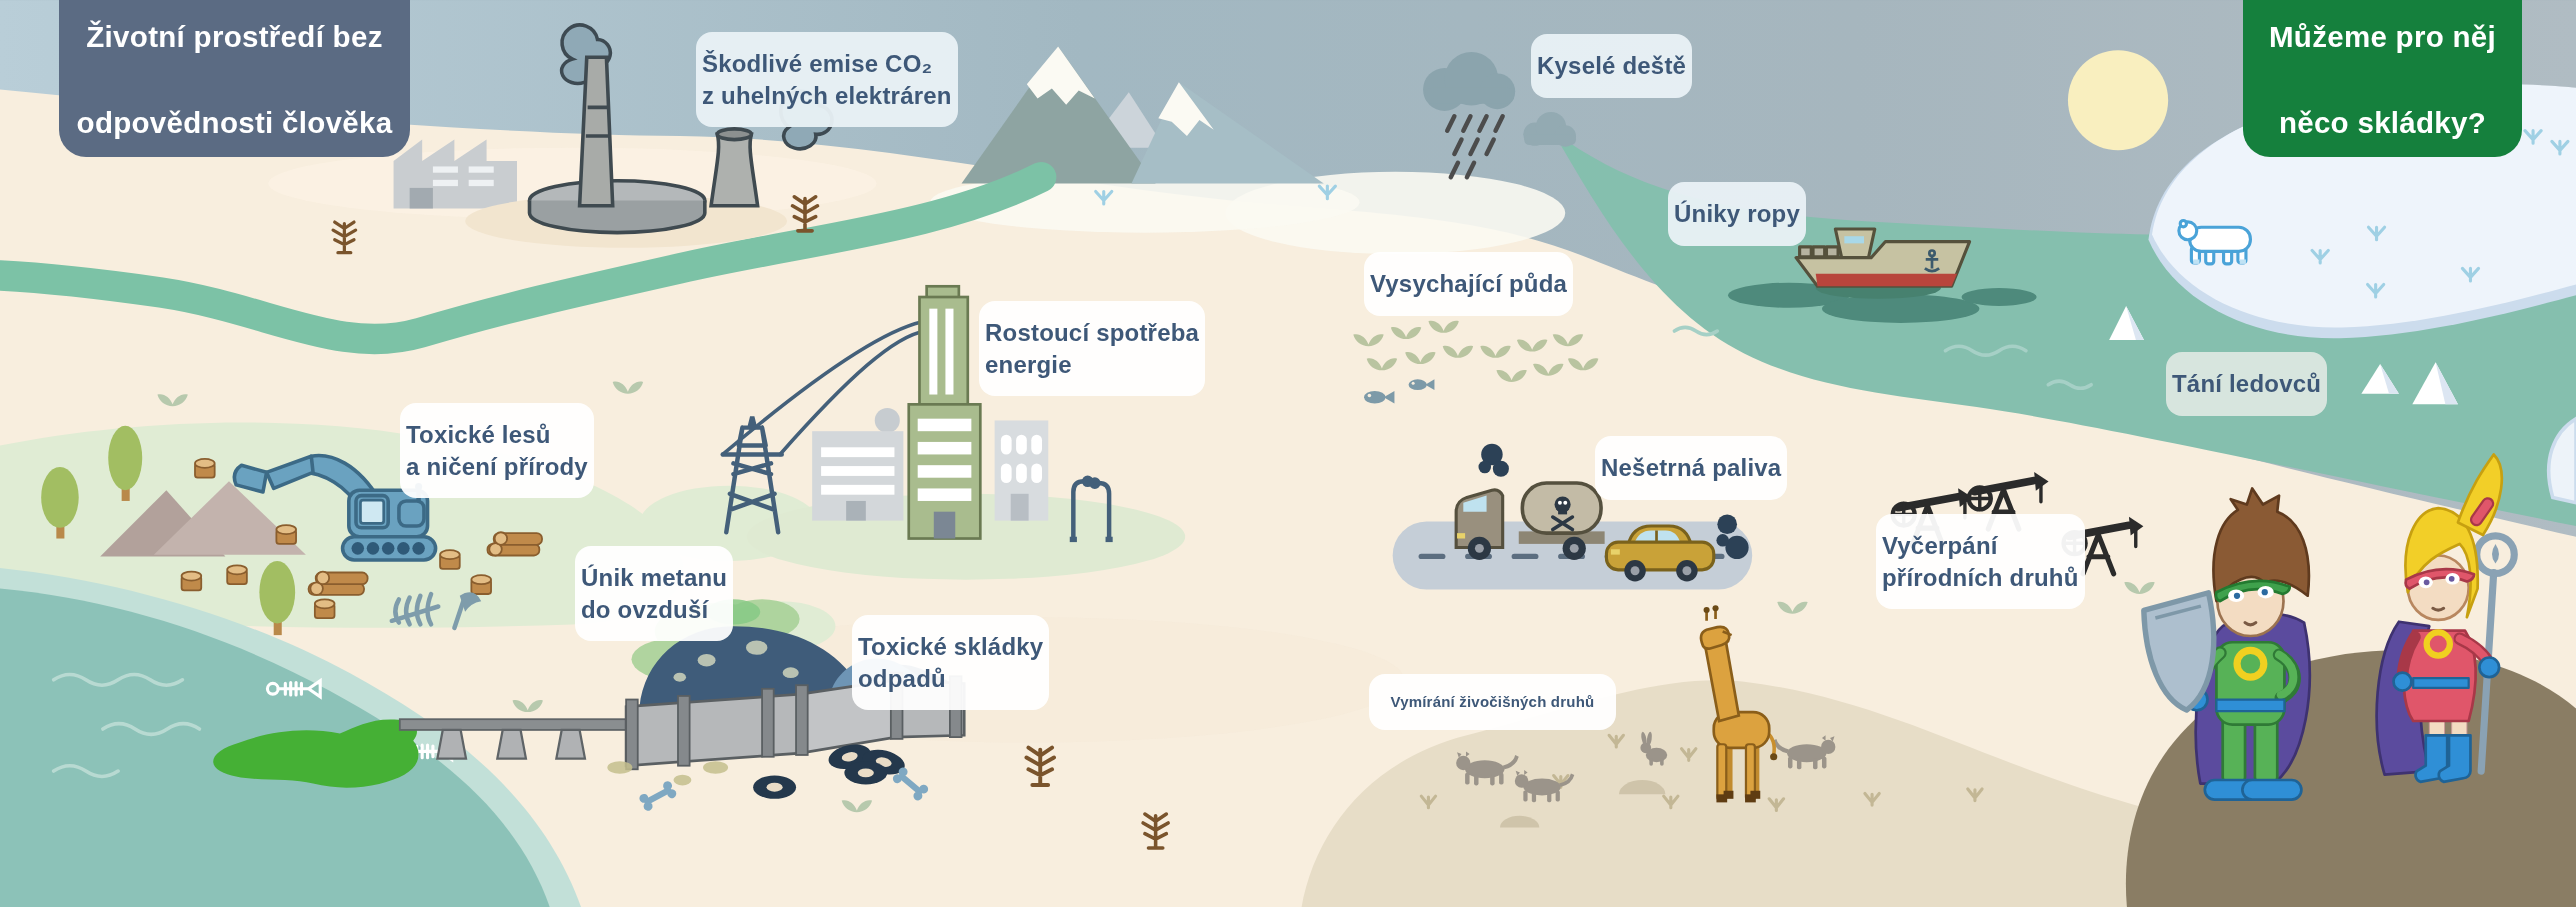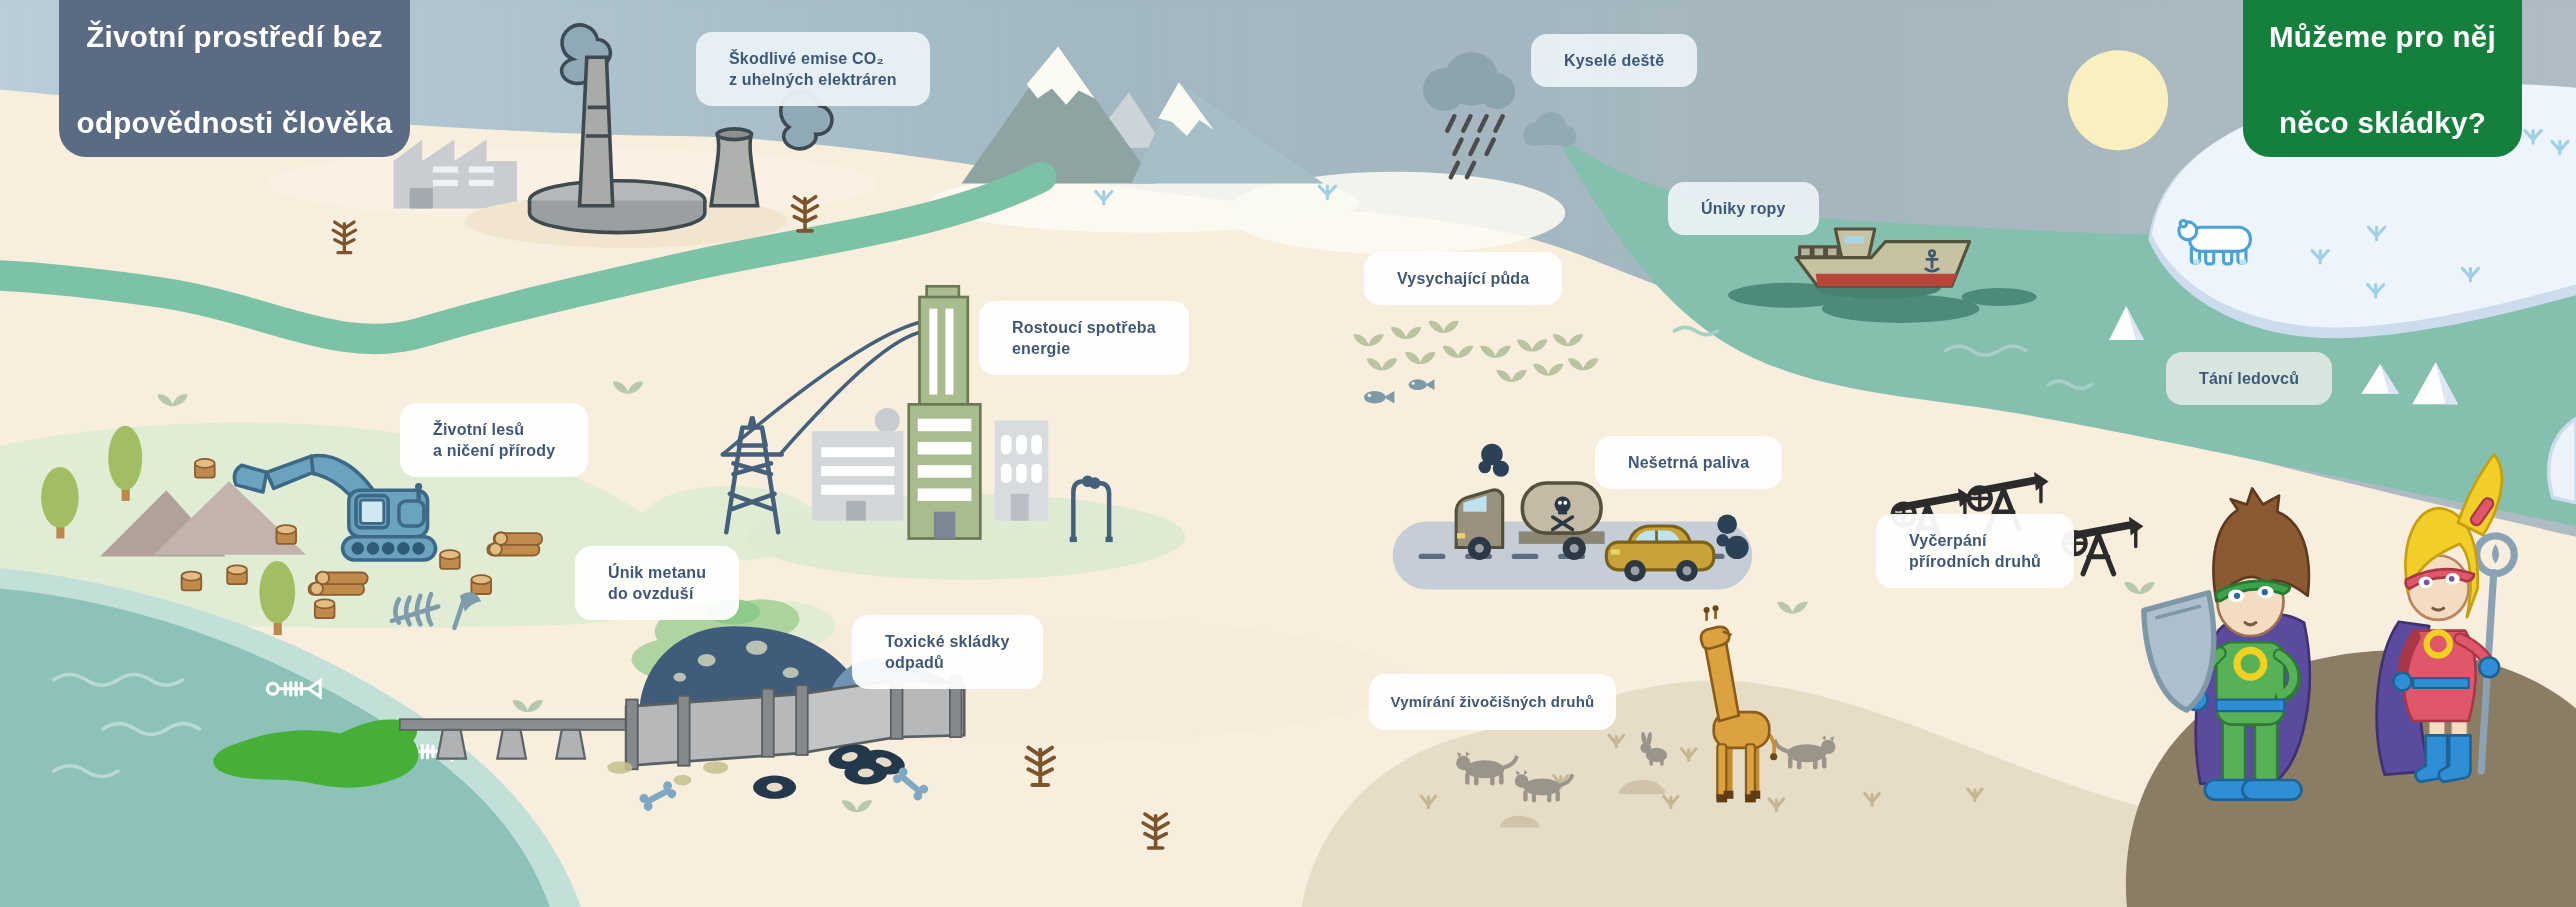--- a/index.html
+++ b/index.html
@@ -1,21 +1,21 @@
 <!DOCTYPE html>
 <html style="font-size:14.3px"><head>
 <meta charset="utf-8">
 <style>
   html,body{margin:0;padding:0;background:#8ea4ae;}
   .stage{position:relative;width:2576px;height:908px;overflow:hidden;
          font-family:"Liberation Sans",sans-serif;}
   .scene{position:absolute;left:0;top:0;}
   
   .lbl{position:absolute;background:rgba(255,255,255,.94);border-radius:16px;
-       padding:16px 33px;color:#3e5878;font-weight:700;font-size:16px;line-height:1.32;
+       padding:16px 6px;color:#3e5878;font-weight:700;font-size:24px;line-height:1.32;
        letter-spacing:0.2px;white-space:nowrap;}
   .lbl.blue{background:rgba(233,241,246,.95);}
   .lbl.sage{background:rgba(219,231,224,.95);}
   .lbl.small{font-size:15px;padding:18px 21.5px;}
   #lbl-co2{left:696px;top:32px;}
   #lbl-acid{left:1531px;top:34px;}
   #lbl-oil{left:1668px;top:182px;}
   #lbl-dry{left:1364px;top:252px;}
   #lbl-water{left:38px;top:270px;}
   #lbl-defor{left:400px;top:403px;}
@@ -650,21 +650,21 @@
 <div class="lbl blue" id="lbl-acid">
   <div>Kyselé deště</div>
 </div>
 <div class="lbl blue" id="lbl-oil">
   <div>Úniky ropy</div>
 </div>
 <div class="lbl" id="lbl-dry">
   <div>Vysychající půda</div>
 </div>
 <div class="lbl" id="lbl-defor">
-  <div>Životní lesů</div>
+  <div>Toxické lesů</div>
   <div>a ničení přírody</div>
 </div>
 <div class="lbl" id="lbl-energy">
   <div>Rostoucí spotřeba</div>
   <div>energie</div>
 </div>
 <div class="lbl" id="lbl-methane">
   <div>Únik metanu</div>
   <div>do ovzduší</div>
 </div>

